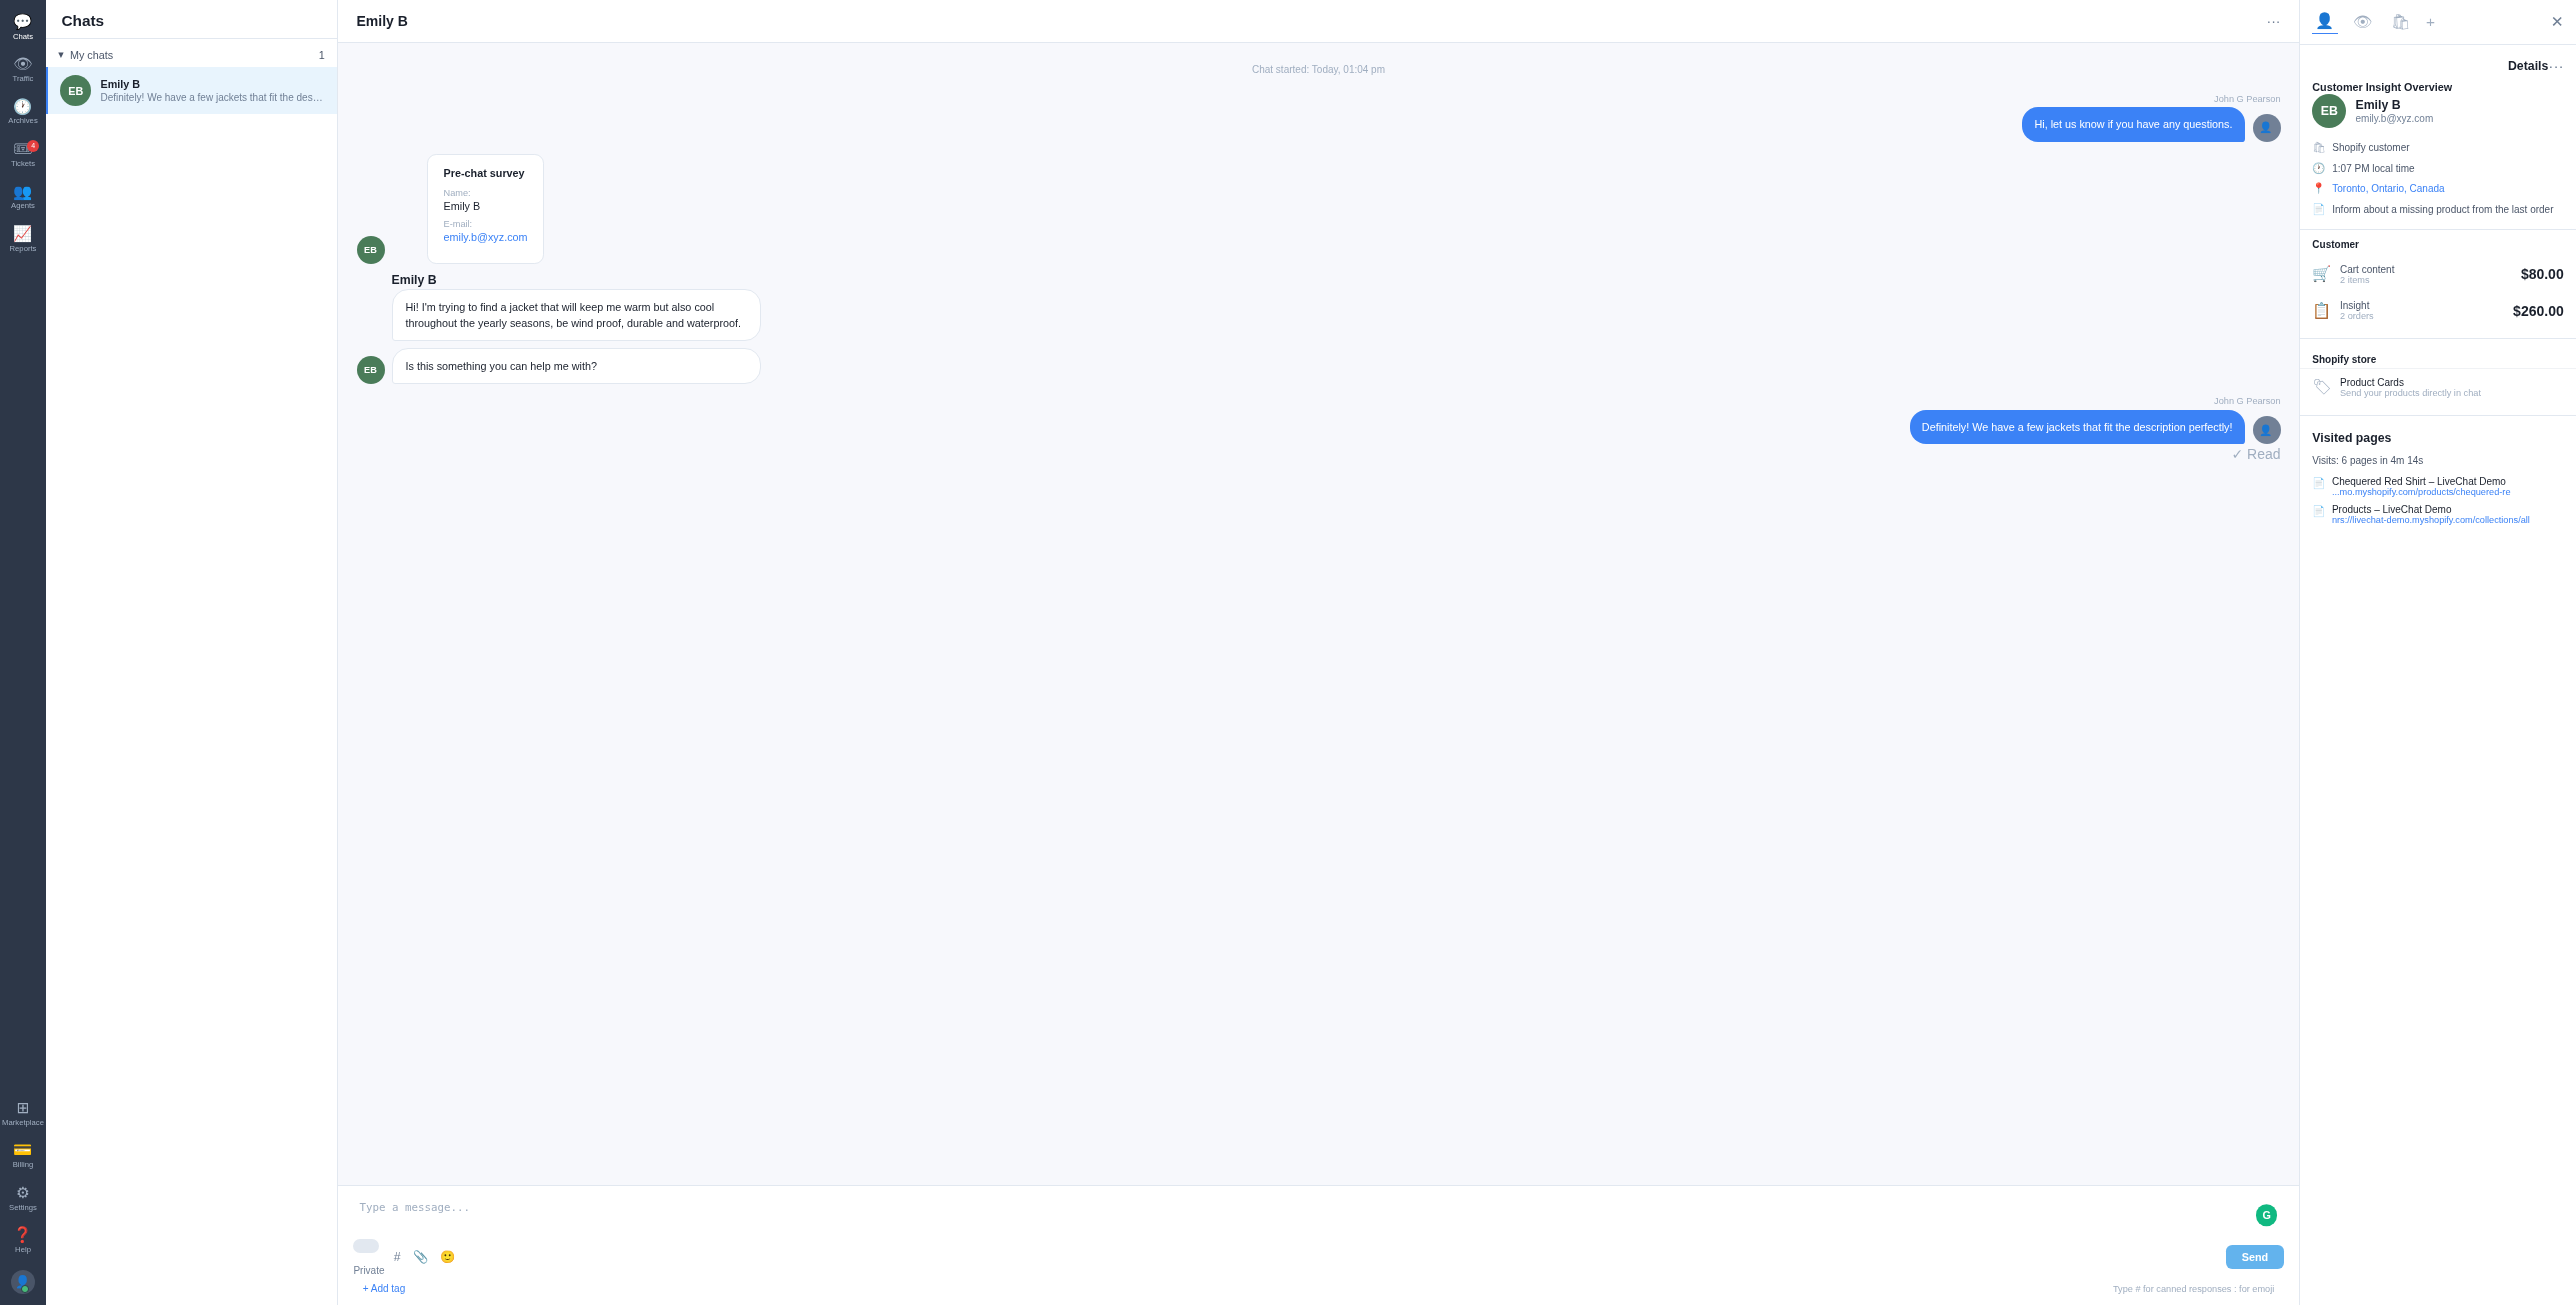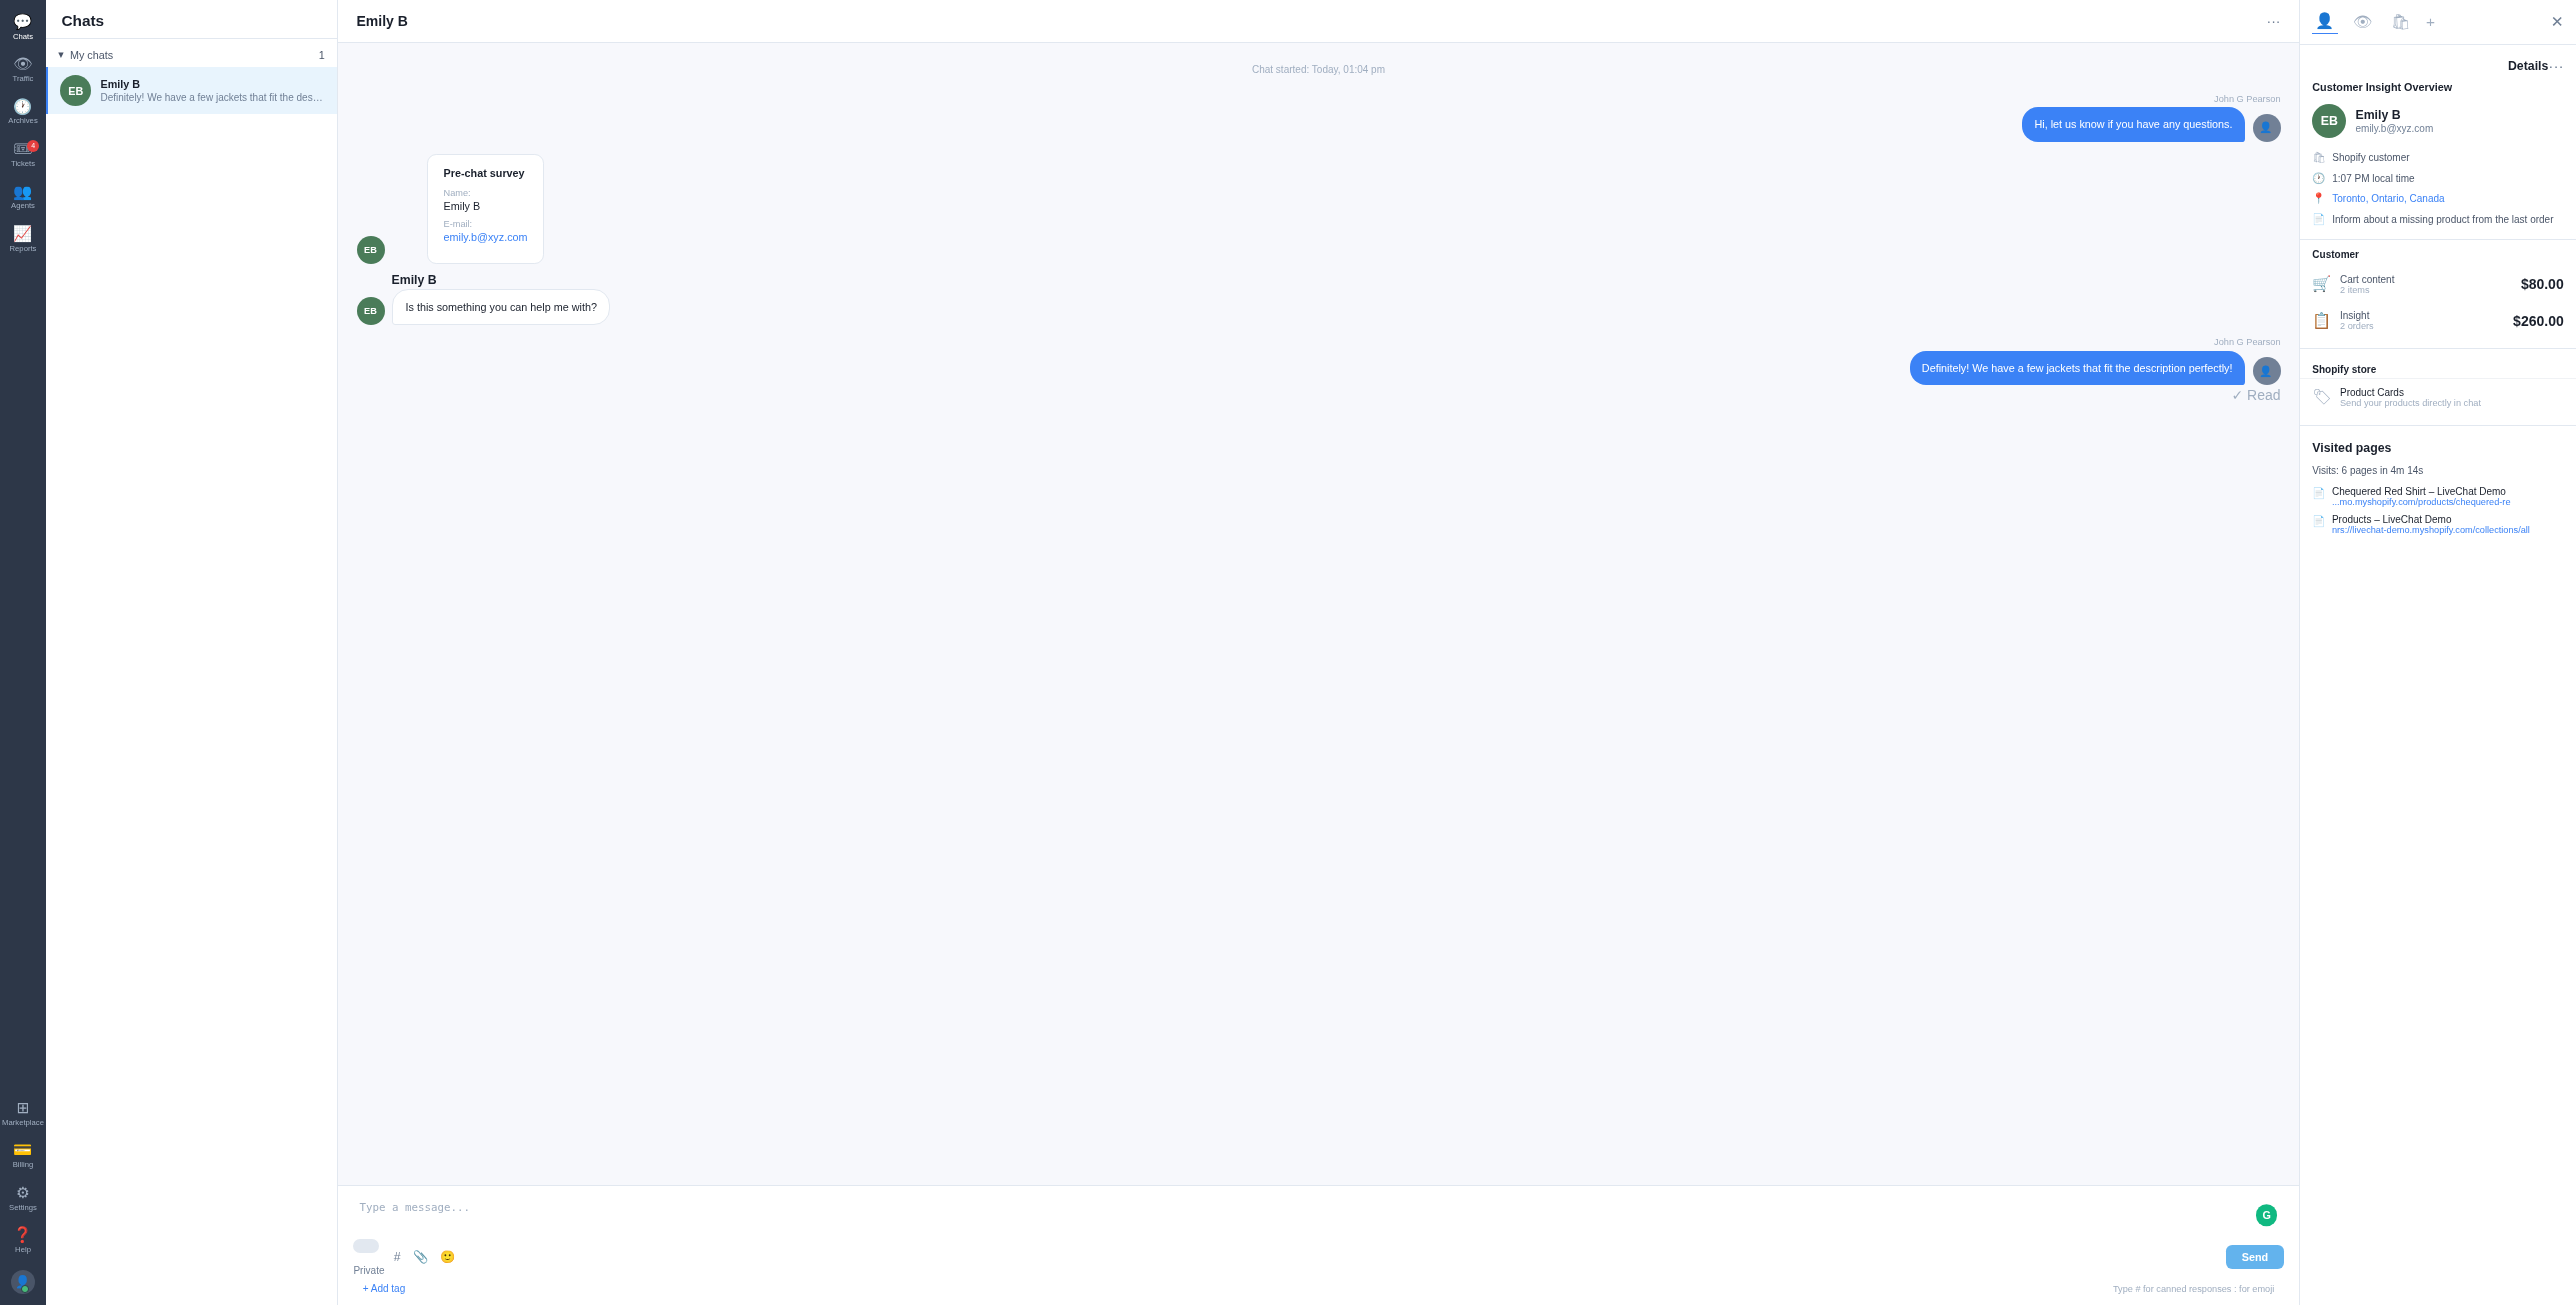--- a/index.html
+++ b/index.html
@@ -436,20 +436,21 @@
         <div class="pre-chat-field-label">E-mail:</div>
         <div class="pre-chat-field-value email-value">emily.b@xyz.com</div>
       </div>
     </div>
 
     <div style="margin-bottom: 3.1px;">
       <div class="msg-sender-name customer-name">Emily B</div>
       <div class="msg-row customer">
         <div class="msg-avatar">EB</div>
         <div style="display: flex; flex-direction: column; gap: 6.2px;">
+          <div class="msg-bubble customer-bubble">Hi! I'm trying to find a jacket that will keep me warm but also cool throughout the yearly seasons, be wind proof, durable and waterproof.</div>
           <div class="msg-bubble customer-bubble">Is this something you can help me with?</div>
         </div>
       </div>
     </div>
 
     <div style="margin-bottom: 3.1px;">
       <div class="msg-sender-name">John G Pearson</div>
       <div class="msg-row agent">
         <div class="msg-bubble agent-bubble">Definitely! We have a few jackets that fit the description perfectly!</div>
         <div class="msg-agent-avatar">👤</div>
@@ -492,21 +493,21 @@
     </div>
     <span class="panel-close">✕</span>
   </div>
 
   <div class="panel-section-header">
     <span class="panel-section-title">Details</span>
     <span class="panel-more">···</span>
   </div>
 
   <div class="customer-overview">
-    <div style="font-size: 10.8px; font-weight: 600; color: #1a202c; margin-bottom: 11px;">Customer Insight Overview</div>
+    <div style="font-size: 10.8px; font-weight: 600; color: #1a202c; margin-bottom: 1px;">Customer Insight Overview</div>
     <div class="customer-name-row">
       <div class="customer-avatar">
         <span>EB</span>
       </div>
       <div>
         <div class="customer-name">Emily B</div>
         <div class="customer-email">emily.b@xyz.com</div>
       </div>
     </div>
 

